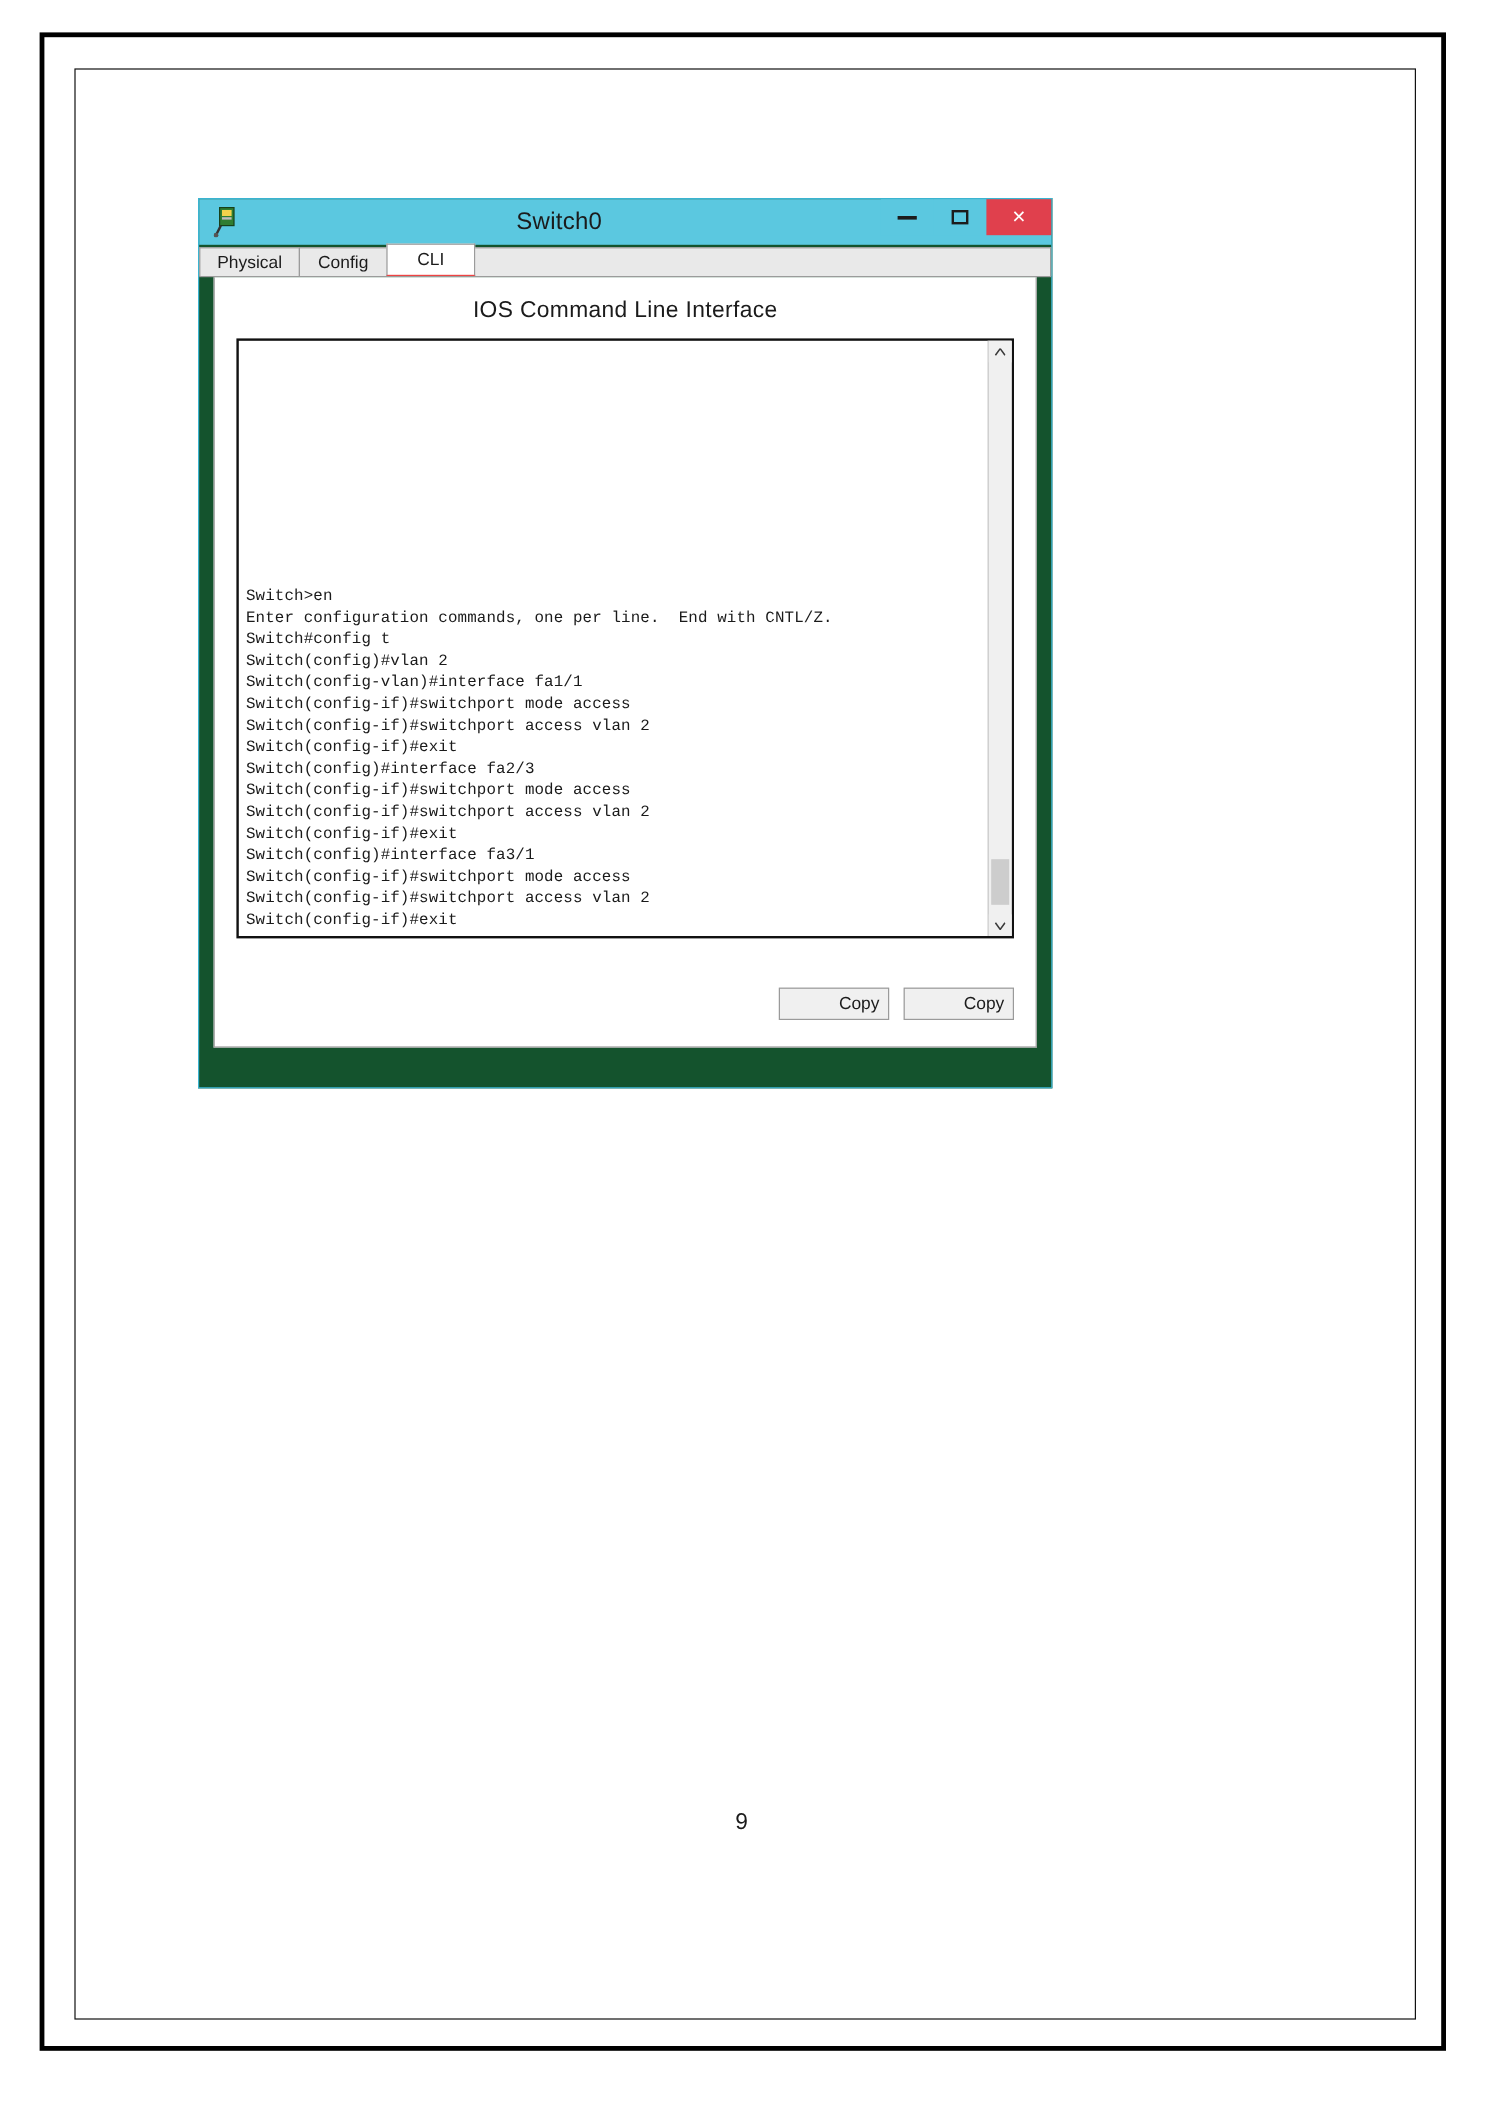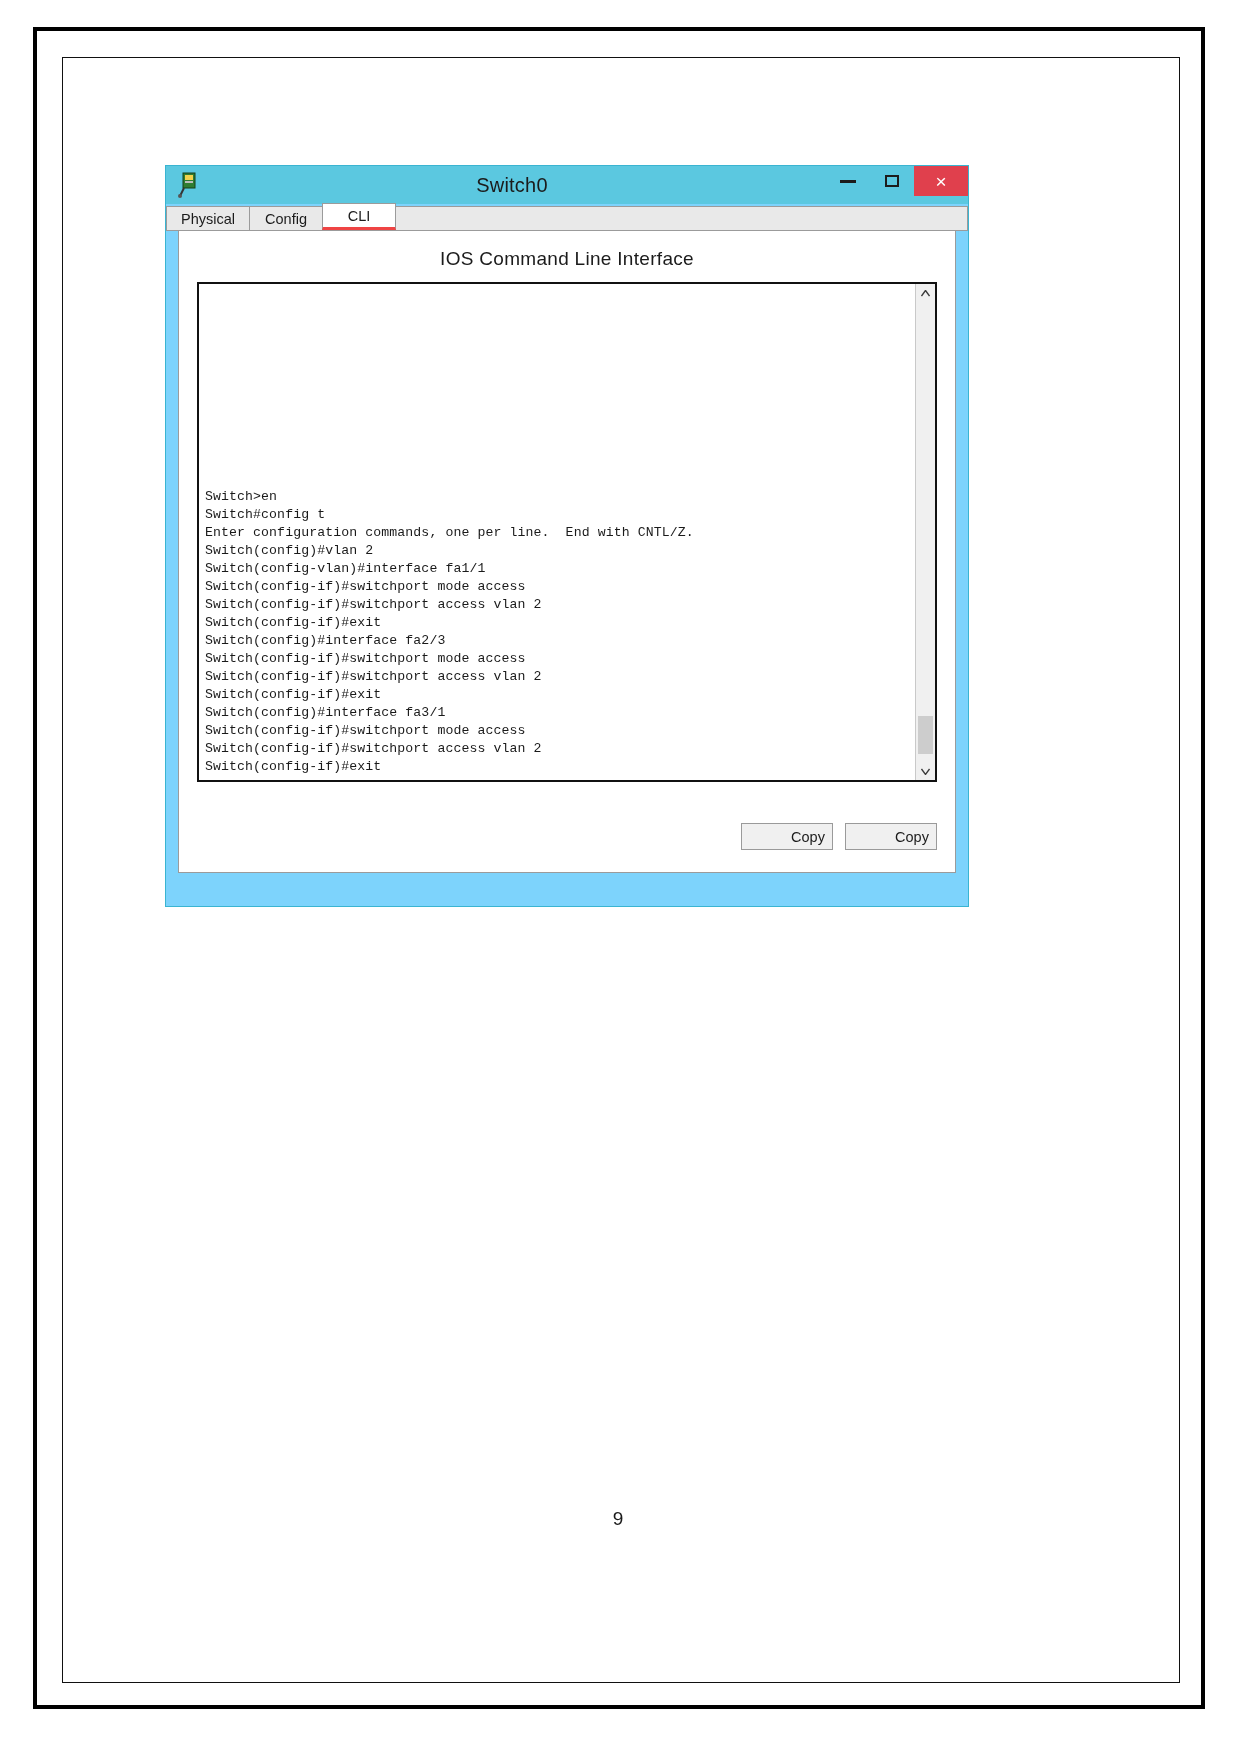--- a/index.html
+++ b/index.html
@@ -53,23 +53,23 @@
     font-family: "Liberation Sans", sans-serif;
     font-size: 19px;
     color: #1a1a1a;
   }
 
   
   .device-window {
     position: absolute;
     left: 102px;
     top: 107px;
-    width: 804px;
+    width: 712px;
     height: 742px;
-    background: #7dd3fc;
+    background: #14532d;
     border: 1px solid #3ab4d1;
     box-sizing: border-box;
   }
 
   .titlebar {
     position: relative;
     height: 38px;
     background: #5bc8e0;
     display: flex;
     align-items: center;
@@ -154,21 +154,21 @@
     border-bottom: none;
     font-size: 14.5px;
     color: #1b1b1b;
     font-family: "Liberation Sans", sans-serif;
     box-sizing: border-box;
     margin-right: -1px;
   }
   .tab.active {
     background: #ffffff;
     height: 27px;
-    border-bottom: 3px solid #ef4444;
+    border-bottom: 1px solid #ef4444;
     position: relative;
     z-index: 3;
   }
   .tab-filler {
     flex: 1;
     height: 24px;
     background: #e9e9e9;
     border: 1px solid #9b9b9b;
     border-bottom: none;
     border-left: none;
@@ -329,22 +329,22 @@
         </div>
 
         <div class="panel">
 
           <div class="panel-heading">IOS Command Line Interface</div>
 
           <div class="terminal-wrap">
             <div class="terminal">
               <div class="terminal-inner">
                 <div class="term-line">Switch&gt;en</div>
+                <div class="term-line">Enter configuration commands, one per line.  End with CNTL/Z.</div>
                 <div class="term-line">Switch#config t</div>
-                <div class="term-line">Enter configuration commands, one per line.  End with CNTL/Z.</div>
                 <div class="term-line">Switch(config)#vlan 2</div>
                 <div class="term-line">Switch(config-vlan)#interface fa1/1</div>
                 <div class="term-line">Switch(config-if)#switchport mode access</div>
                 <div class="term-line">Switch(config-if)#switchport access vlan 2</div>
                 <div class="term-line">Switch(config-if)#exit</div>
                 <div class="term-line">Switch(config)#interface fa2/3</div>
                 <div class="term-line">Switch(config-if)#switchport mode access</div>
                 <div class="term-line">Switch(config-if)#switchport access vlan 2</div>
                 <div class="term-line">Switch(config-if)#exit</div>
                 <div class="term-line">Switch(config)#interface fa3/1</div>

